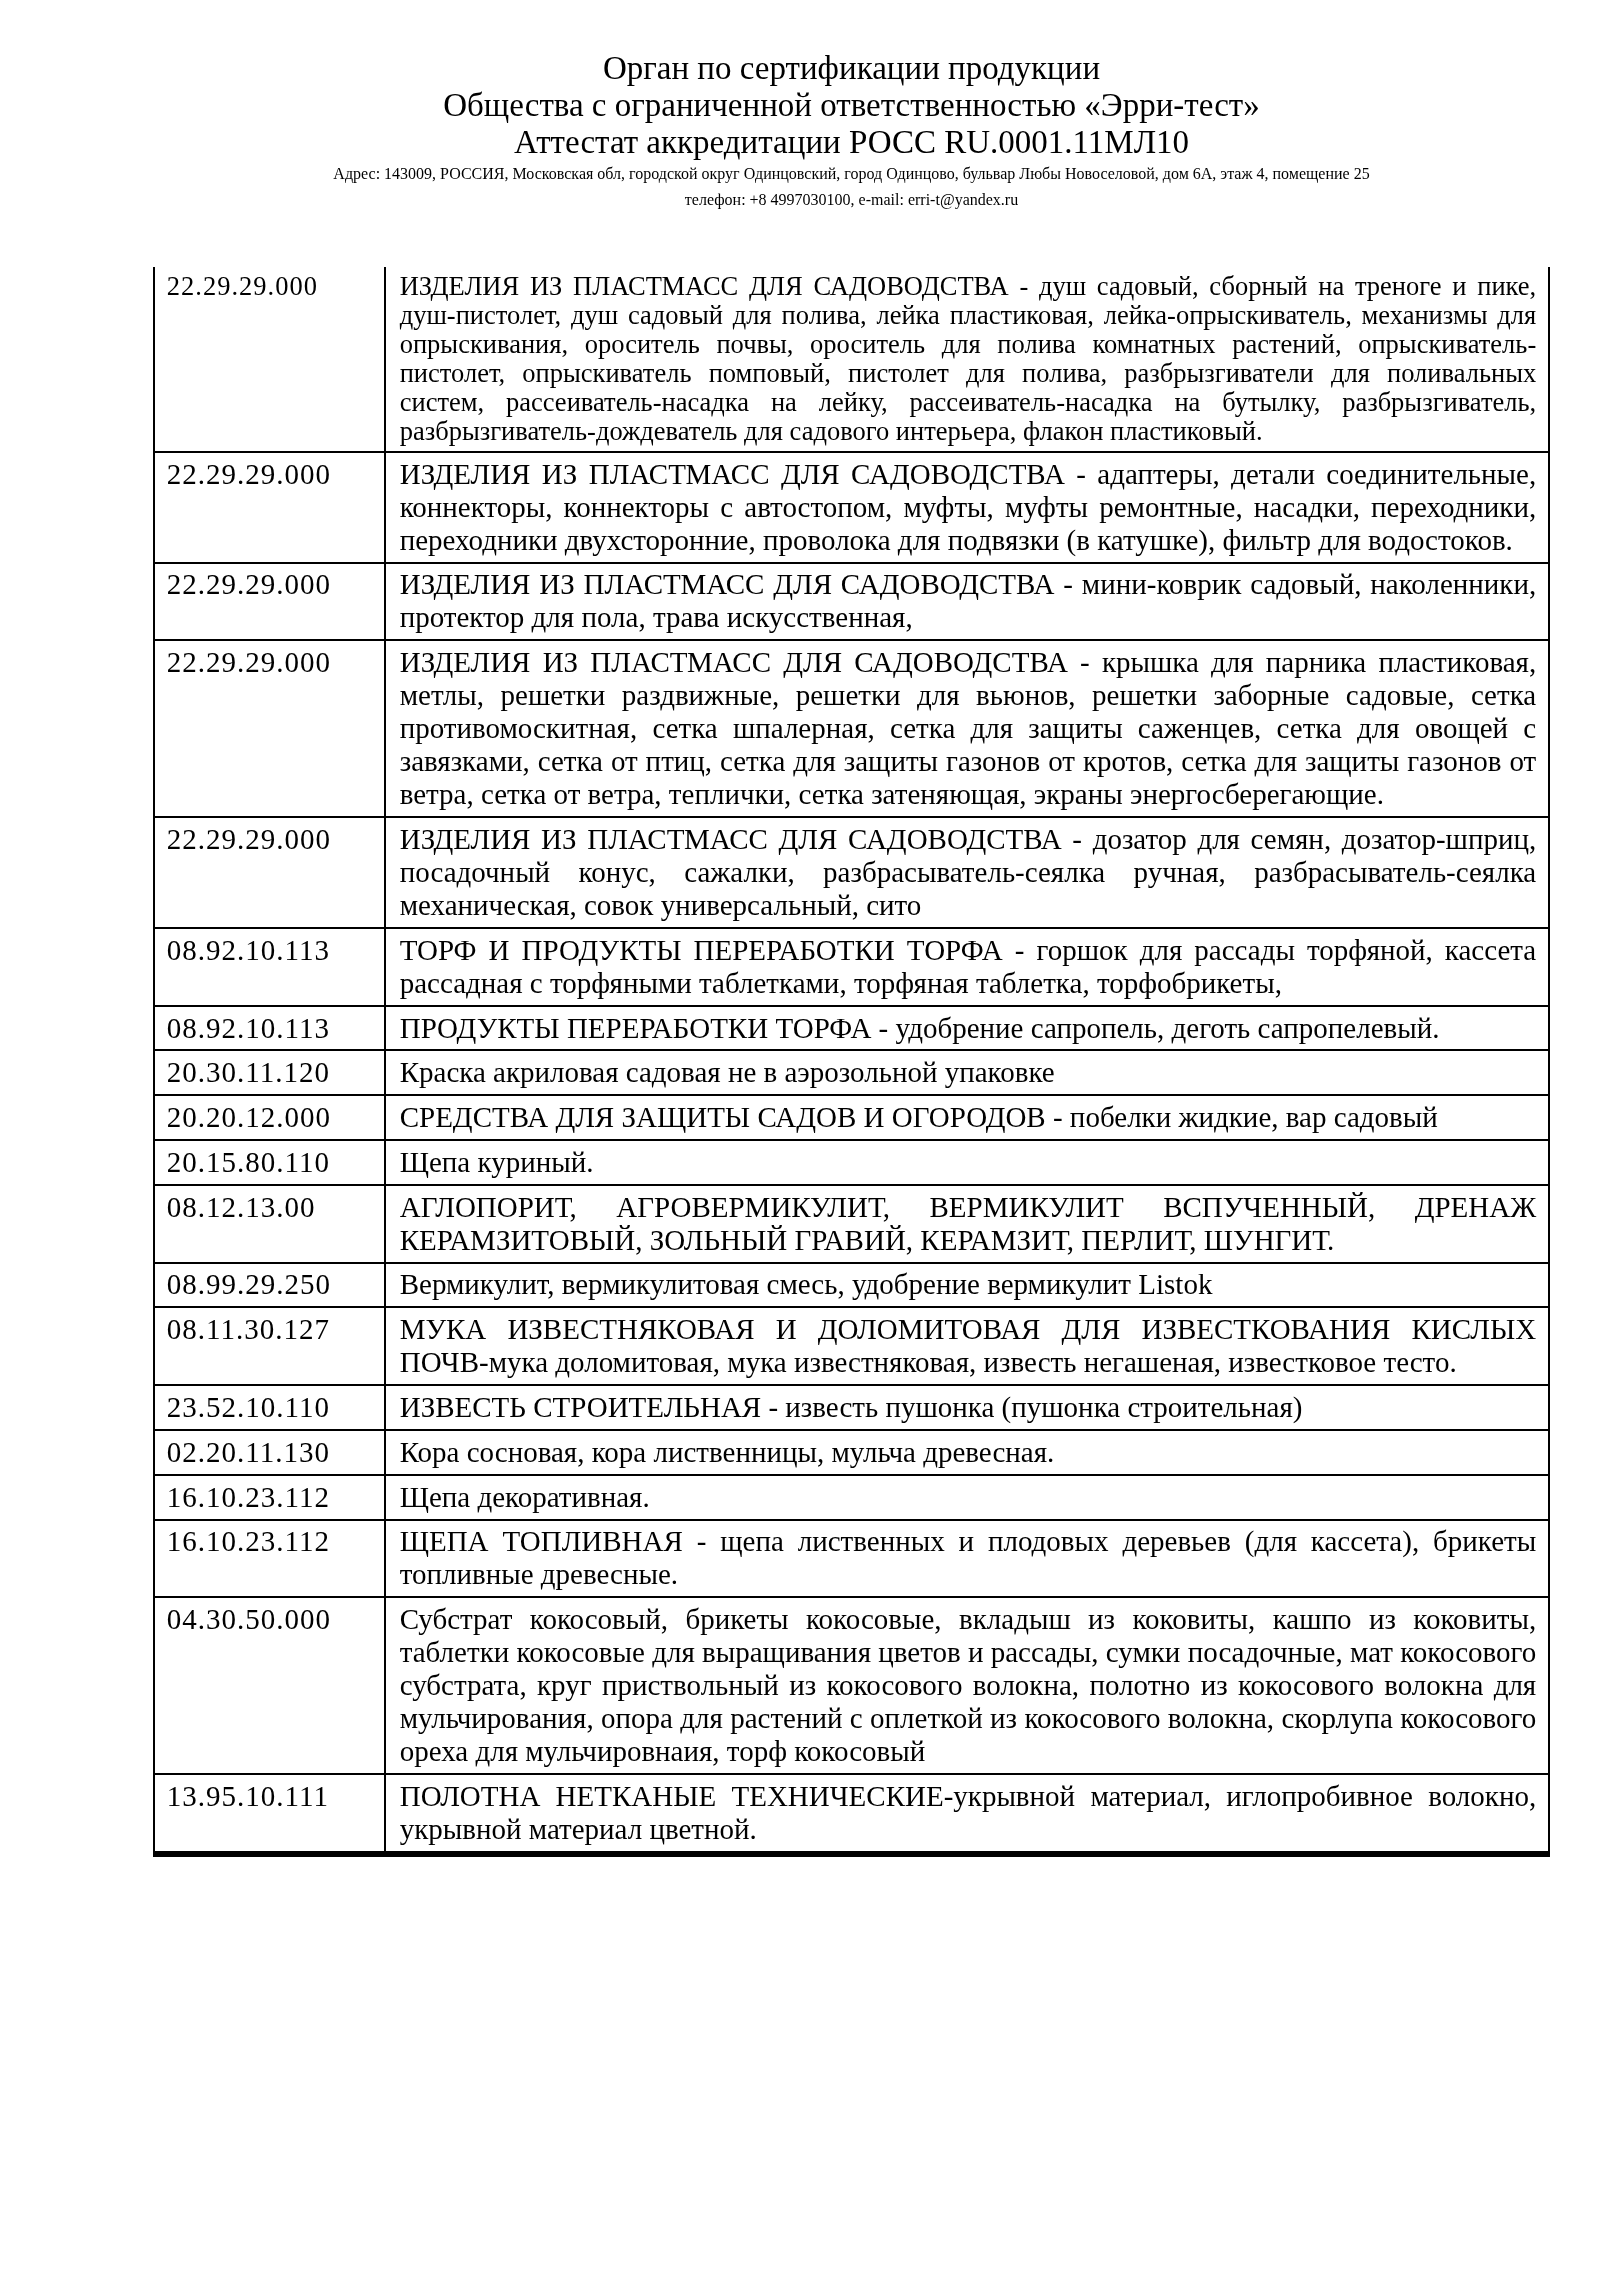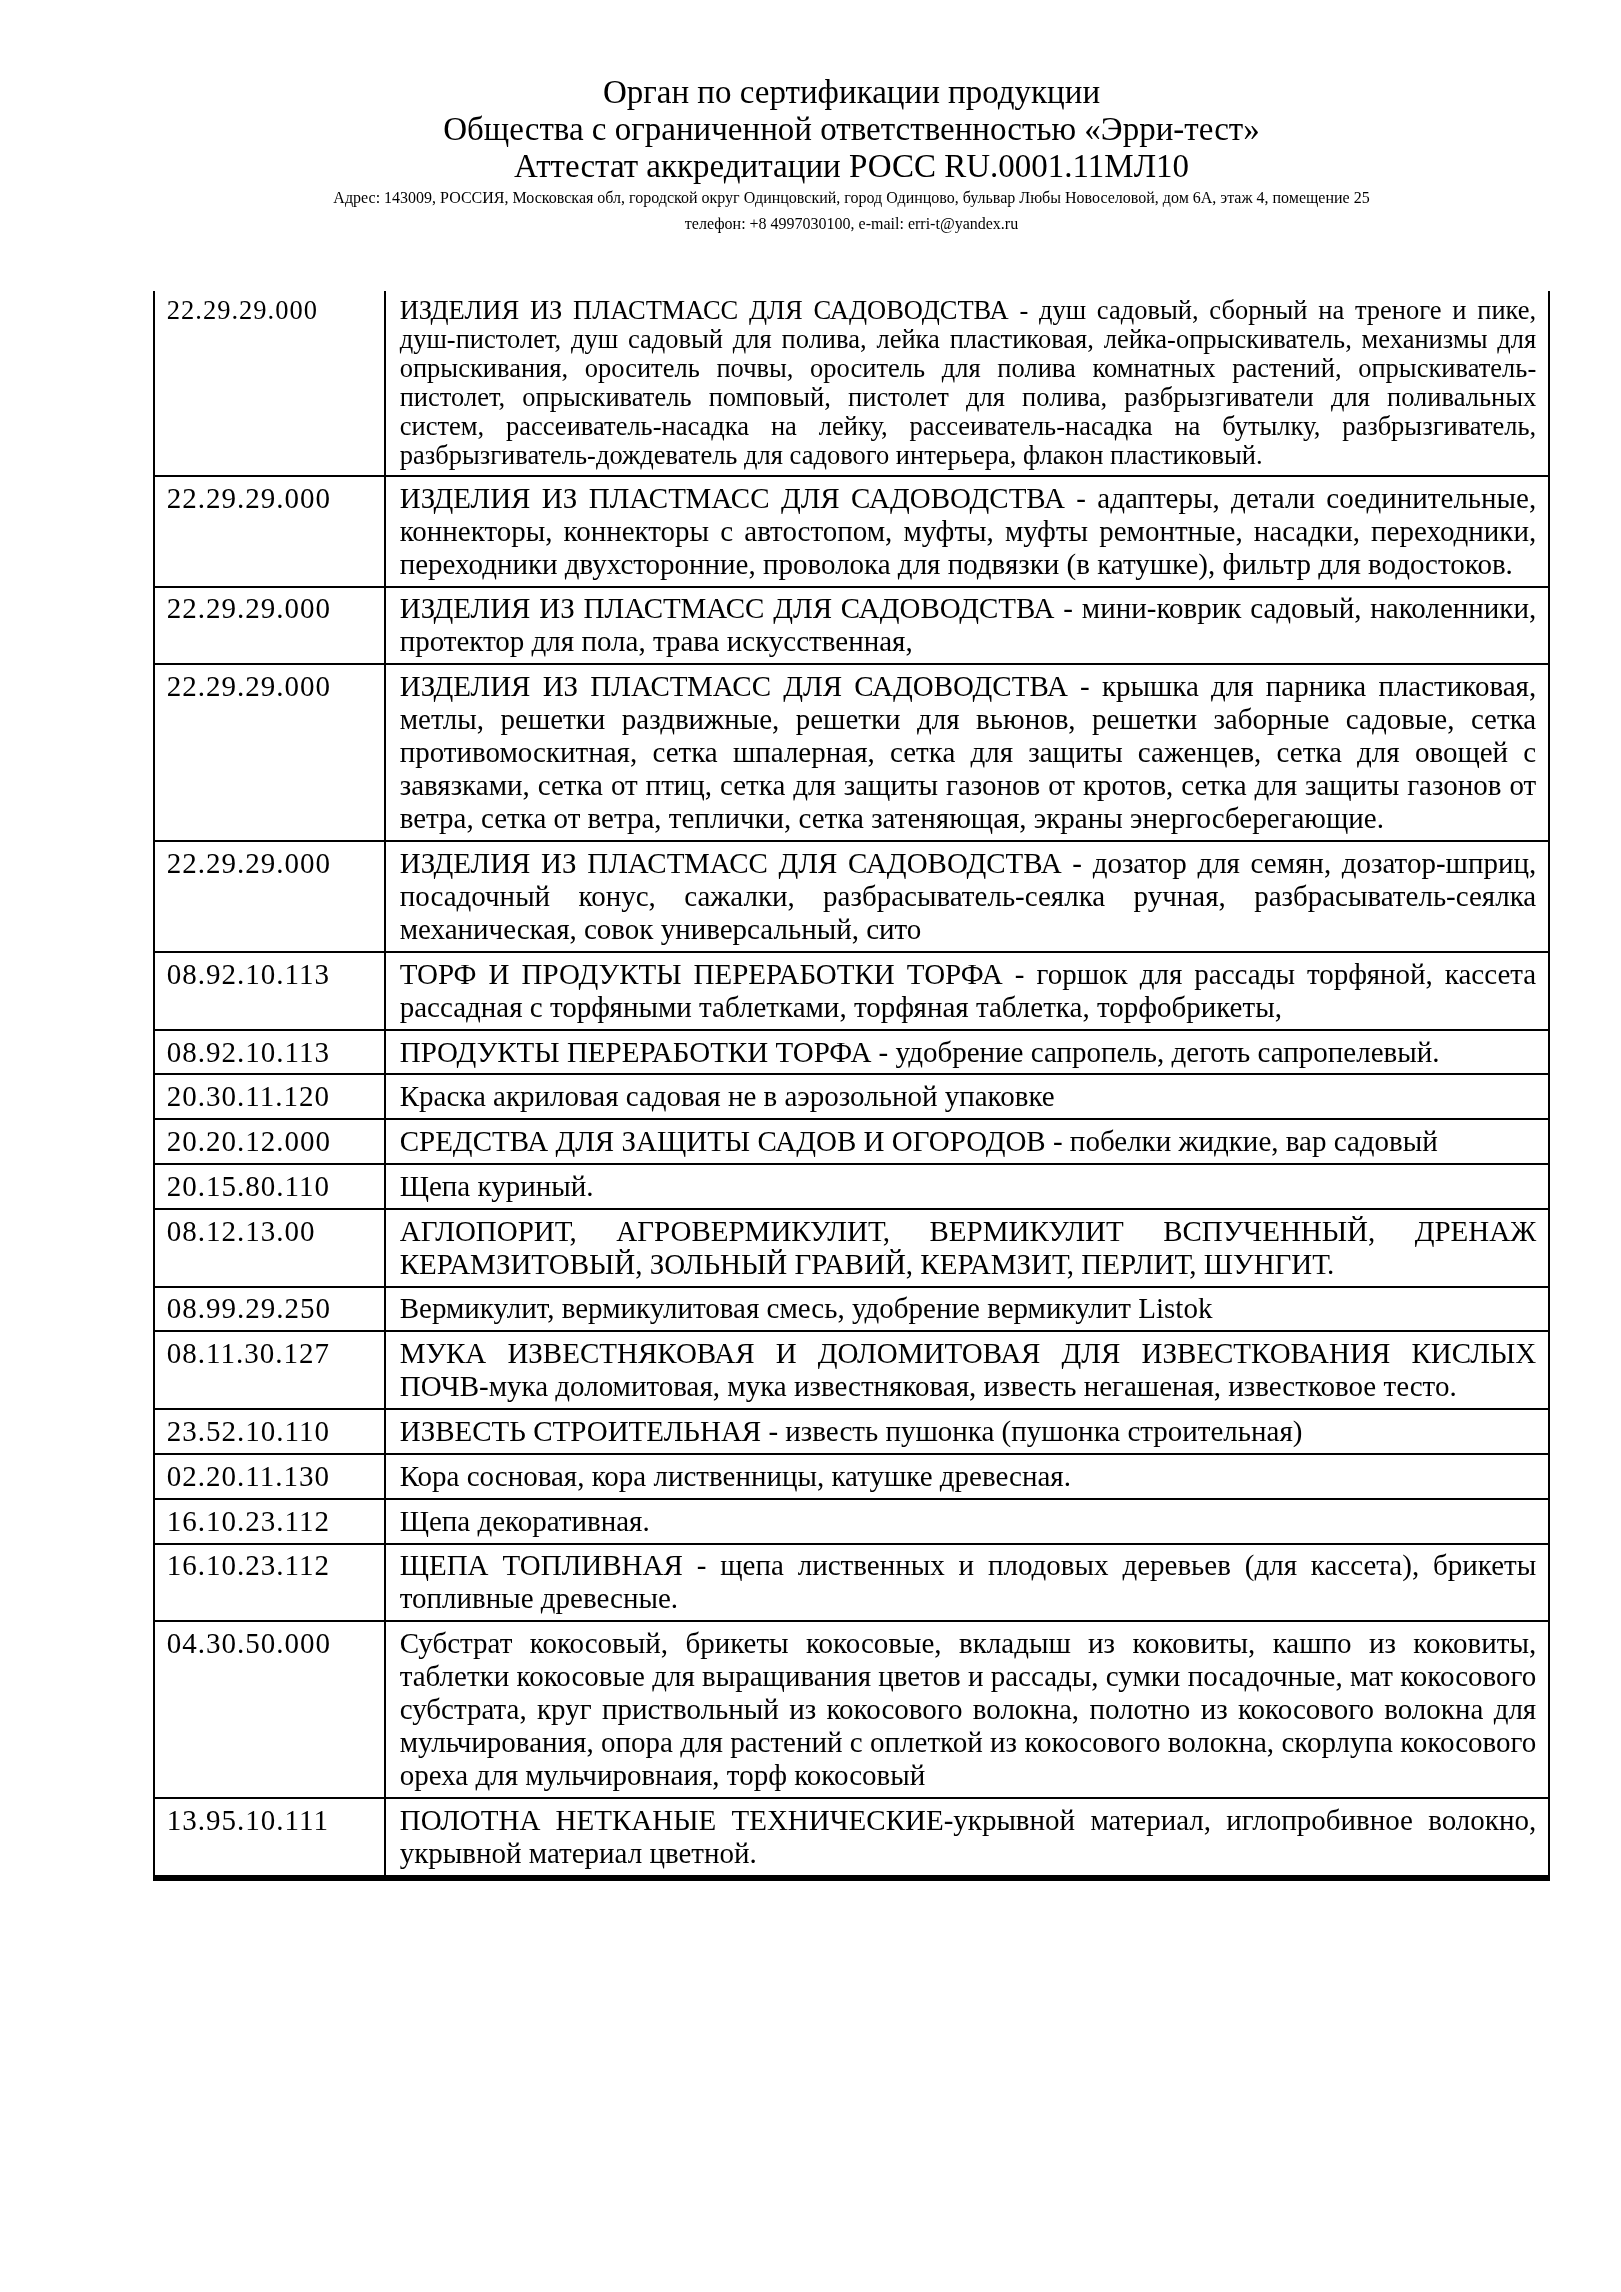--- a/index.html
+++ b/index.html
@@ -10,21 +10,21 @@
   body {
     width: 1621px;
     height: 2293px;
     overflow: hidden;
     font-family: "Liberation Serif", "DejaVu Serif", serif;
     color: #000000;
   }
   .page {
     box-sizing: border-box;
     width: 1621px;
-    padding: 74px 71px 0 153px;
+    padding: 50px 71px 0 153px;
   }
   .hdr {
     text-align: center;
   }
   .hdr-title-line {
     font-size: 33px;
     line-height: 37px;
     white-space: nowrap;
   }
   .hdr-sub {
@@ -143,21 +143,21 @@
       <tr>
         <td class="code">08.11.30.127</td>
         <td class="desc">МУКА ИЗВЕСТНЯКОВАЯ И ДОЛОМИТОВАЯ ДЛЯ ИЗВЕСТКОВАНИЯ КИСЛЫХ ПОЧВ-мука доломитовая, мука известняковая, известь негашеная, известковое тесто.</td>
       </tr>
       <tr>
         <td class="code">23.52.10.110</td>
         <td class="desc">ИЗВЕСТЬ СТРОИТЕЛЬНАЯ - известь пушонка (пушонка строительная)</td>
       </tr>
       <tr>
         <td class="code">02.20.11.130</td>
-        <td class="desc">Кора сосновая, кора лиственницы, катушке древесная.</td>
+        <td class="desc">Кора сосновая, кора лиственницы, мульча древесная.</td>
       </tr>
       <tr>
         <td class="code">16.10.23.112</td>
         <td class="desc">Щепа декоративная.</td>
       </tr>
       <tr>
         <td class="code">16.10.23.112</td>
         <td class="desc">ЩЕПА ТОПЛИВНАЯ - щепа лиственных и плодовых деревьев (для кассета), брикеты топливные древесные.</td>
       </tr>
       <tr>

